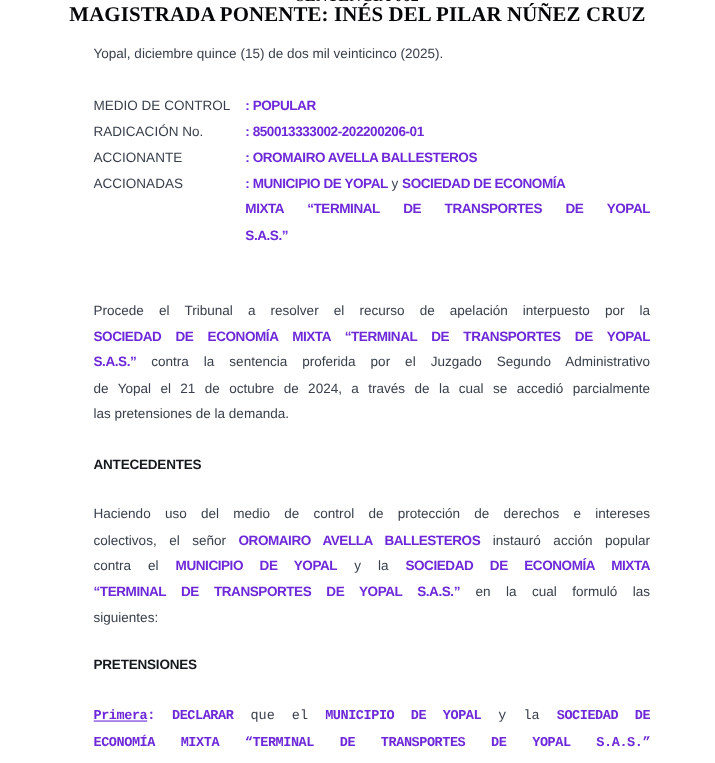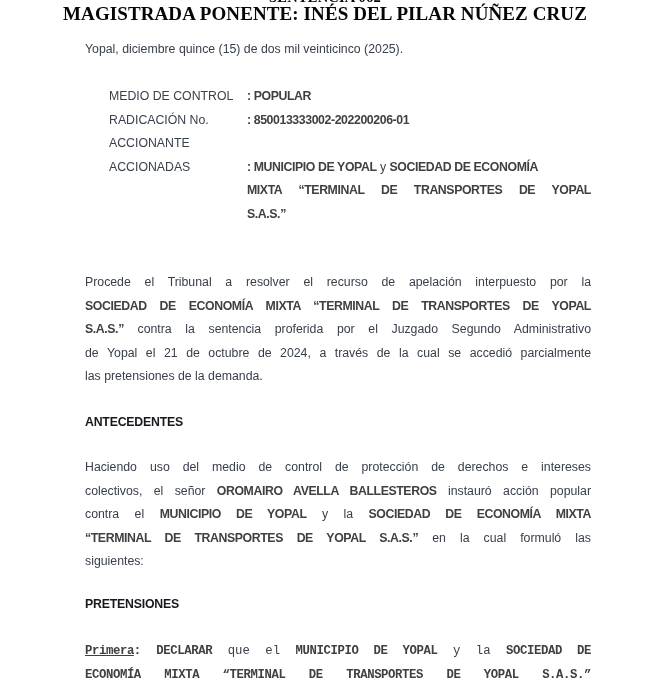--- a/index.html
+++ b/index.html
@@ -13,37 +13,37 @@
     text-align:center;font-family:"Liberation Serif",serif;font-weight:bold;
     font-size:14.5px;color:#050608;
   }
   .cliphead span{display:block;margin-top:-11px;letter-spacing:.2px;}
   .ponente{
     position:absolute;top:5px;left:0;right:0;text-align:center;
     font-family:"Liberation Serif",serif;font-weight:bold;font-size:19px;
     color:#050608;letter-spacing:.1px;line-height:17px;
   }
   .dateline{position:absolute;top:38px;left:85px;right:59px;height:23.6px;line-height:23.6px;}
-  .caseblock{position:absolute;top:85px;left:85px;right:59px;margin-left:24px;}
+  .caseblock{position:absolute;top:85px;left:85px;right:59px;}
   .crow{display:flex;align-items:flex-start;}
   .clabel{width:138px;flex:none;height:23.6px;line-height:23.6px;overflow:hidden;}
   .cval{flex:1;min-width:0;}
   .para{position:absolute;left:85px;right:59px;}
   .p1{top:271px;}
   .p2{top:456px;}
   .p3{top:640px;font-family:Liberation Mono, monospace;}
   .heading{
     position:absolute;left:85px;right:87px;height:23.6px;line-height:23.6px;
     text-align:left;font-weight:bold;color:#16181d;letter-spacing:-.2px;
   }
   .h1{top:411px;}
   .h2{top:593px;}
   .line{height:23.6px;line-height:23.6px;overflow:hidden;}
   .line.j{text-align:justify;text-align-last:justify;}
-  .b{font-weight:bold;color:#404040;letter-spacing:-.4px;}
+  .b{font-weight:bold;color:#6d28d9;letter-spacing:-.4px;}
   .u{text-decoration:underline;}
 </style>
 </head>
 <body>
 
 <div class="page">
   <div class="cliphead">
     <span>SENTENCIA 062</span>
   </div>
   <div class="ponente">MAGISTRADA PONENTE: INÉS DEL PILAR NÚÑEZ CRUZ</div>
@@ -56,20 +56,23 @@
         </div>
       </div>
       <div class="crow">
         <div class="clabel">RADICACIÓN No.</div>
         <div class="cval">
           <div class="line"><span class="b">: 850013333002-202200206-01</span></div>
         </div>
       </div>
       <div class="crow">
         <div class="clabel">ACCIONANTE</div>
+        <div class="cval">
+          <div class="line"><span class="b">: OROMAIRO AVELLA BALLESTEROS</span></div>
+        </div>
       </div>
       <div class="crow">
         <div class="clabel">ACCIONADAS</div>
         <div class="cval">
           <div class="line"><span class="b">: MUNICIPIO DE YOPAL</span><span> y </span><span class="b">SOCIEDAD DE ECONOMÍA</span></div>
           <div class="line j"><span class="b">MIXTA “TERMINAL DE TRANSPORTES DE YOPAL</span></div>
           <div class="line"><span class="b">S.A.S.”</span></div>
         </div>
       </div>
     </div>

